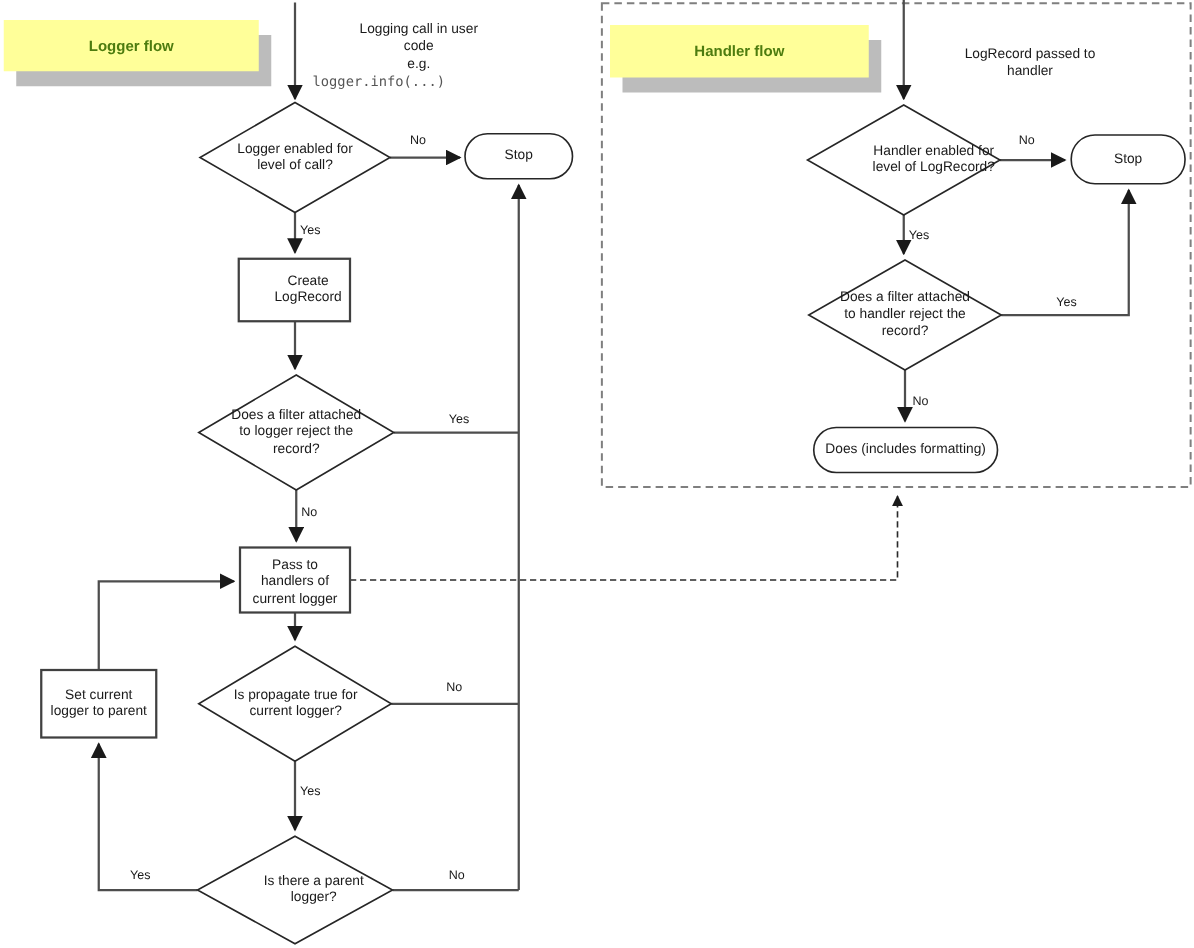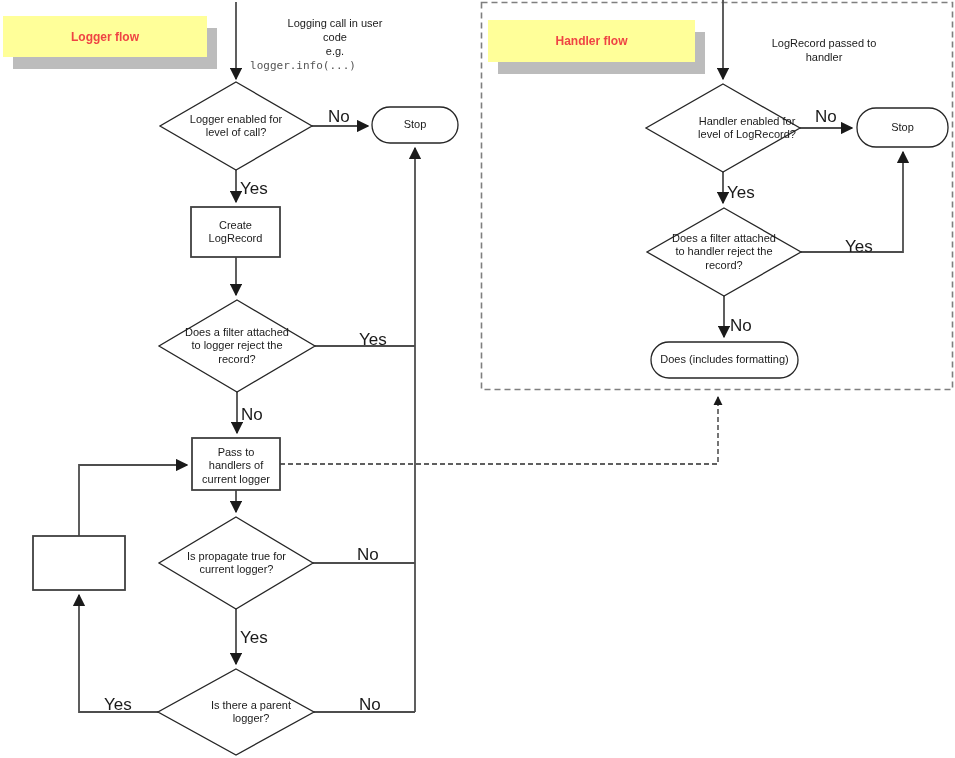--- a/index.html
+++ b/index.html
@@ -4,27 +4,27 @@
 <style>
   html,body{margin:0;padding:0;background:#ffffff;}
   .canvas{
     position:relative;width:955px;height:758px;background:#ffffff;overflow:hidden;
     font-family:"Liberation Sans",sans-serif;color:#1a1a1a;
   }
   .canvas svg{position:absolute;left:0;top:0;}
   .title-box{
     position:absolute;background:#ffff99;box-shadow:10px 12px 0 0 #bcbcbc;
     display:flex;align-items:center;justify-content:center;
-    font-size:12px;font-weight:bold;color:#ef4444;
+    font-size:12px;font-weight:bold;color:#4d7c0f;
   }
   .node-label{
     position:absolute;display:flex;align-items:center;justify-content:center;
     font-size:11px;line-height:13.5px;text-align:center;white-space:pre-line;color:#1a1a1a;
   }
-  .edge-label{position:absolute;font-size:17px;color:#1a1a1a;white-space:nowrap;}
+  .edge-label{position:absolute;font-size:10px;color:#1a1a1a;white-space:nowrap;}
   .start-text{
     position:absolute;font-size:11px;line-height:14px;text-align:center;white-space:pre-line;color:#1a1a1a;
   }
   .code-text{
     position:absolute;font-family:"DejaVu Sans Mono",monospace;font-size:11px;
     text-align:center;color:#555555;white-space:nowrap;
   }
 </style>
 </head>
 <body>
@@ -89,32 +89,34 @@
   </div>
 
   <div class="start-text" style="left:238px;top:16px;width:130px;margin-left:32px;">Logging call in user
 code
 e.g.</div>
   <div class="code-text" style="left:225px;top:59px;width:156px;">logger.info(...)</div>
 
   <div class="node-label" style="left:162px;top:84px;width:148px;height:84px;">Logger enabled for
 level of call?</div>
   <div class="node-label" style="left:372px;top:107px;width:86px;height:36px;">Stop</div>
-  <div class="node-label" style="left:191px;top:207px;width:89px;height:50px;">Create
+  <div class="node-label" style="left:191px;top:207px;width:89px;height:50px;padding-left:11px;">Create
 LogRecord</div>
   <div class="node-label" style="left:161px;top:302px;width:152px;height:88px;">Does a filter attached
 to logger reject the
 record?</div>
   <div class="node-label" style="left:192px;top:438px;width:88px;height:56px;">Pass to
 handlers of
 current logger</div>
   <div class="node-label" style="left:160px;top:519px;width:153px;height:88px;">Is propagate true for
 current logger?</div>
   <div class="node-label" style="left:176px;top:669px;width:150px;height:86px;">Is there a parent
 logger?</div>
+  <div class="node-label" style="left:33px;top:536px;width:92px;height:54px;">Set current
+logger to parent</div>
 
   <div class="edge-label" style="left:328px;top:107px;">No</div>
   <div class="edge-label" style="left:240px;top:179px;">Yes</div>
   <div class="edge-label" style="left:359px;top:330px;">Yes</div>
   <div class="edge-label" style="left:241px;top:405px;">No</div>
   <div class="edge-label" style="left:357px;top:545px;">No</div>
   <div class="edge-label" style="left:240px;top:628px;">Yes</div>
   <div class="edge-label" style="left:104px;top:695px;">Yes</div>
   <div class="edge-label" style="left:359px;top:695px;">No</div>
 

